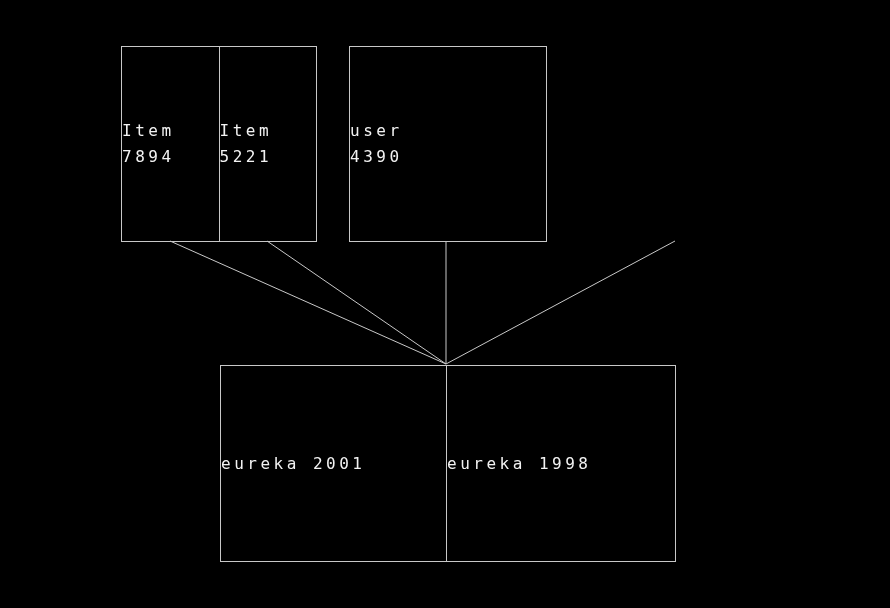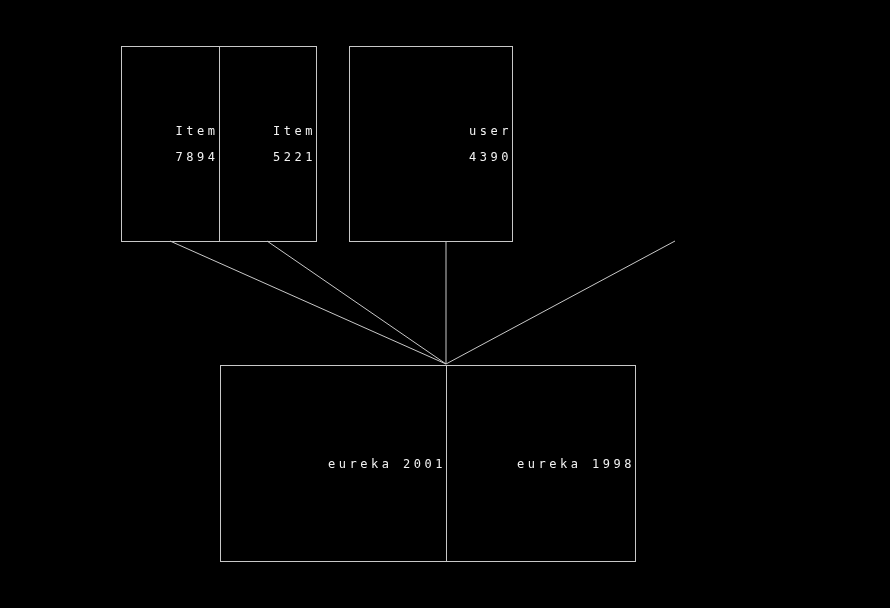--- a/index.html
+++ b/index.html
@@ -27,35 +27,35 @@
   .node {
     position: absolute;
     border: 1px solid var(--line, #c8c8c8);
     box-sizing: border-box;
     display: flex;
   }
   .cell {
     flex: 1 1 auto;
     display: flex;
     flex-direction: column;
-    align-items: flex-end;
+    align-items: flex-start;
     justify-content: center;
-    font-size: 12px;
+    font-size: 16px;
     letter-spacing: 3.5px;
     line-height: 26px;
     white-space: nowrap;
   }
   .cell.divided {
     border-right: 1px solid var(--line, #c8c8c8);
   }
   #node-item-cluster { left: 121px; top: 46px; width: 196px; height: 196px; }
   #node-item-cluster .cell { width: 50%; }
-  #node-user  { left: 349px; top: 46px; width: 164px; height: 196px; }
+  #node-user  { left: 349px; top: 46px; width: 198px; height: 196px; }
   #node-order { left: 578px; top: 46px; width: 196px; height: 196px; }
-  #node-eureka { left: 220px; top: 365px; width: 416px; height: 197px; }
+  #node-eureka { left: 220px; top: 365px; width: 456px; height: 197px; }
   #node-eureka .cell-left  { flex: 0 0 225px; }
   #node-eureka .cell-right { flex: 1 1 auto; }
   .txt { text-align: center; }
 </style>
 </head>
 <body>
 
 <div class="stage">
 
   <svg class="edges" width="890" height="608" viewBox="0 0 890 608" xmlns="http://www.w3.org/2000/svg">

